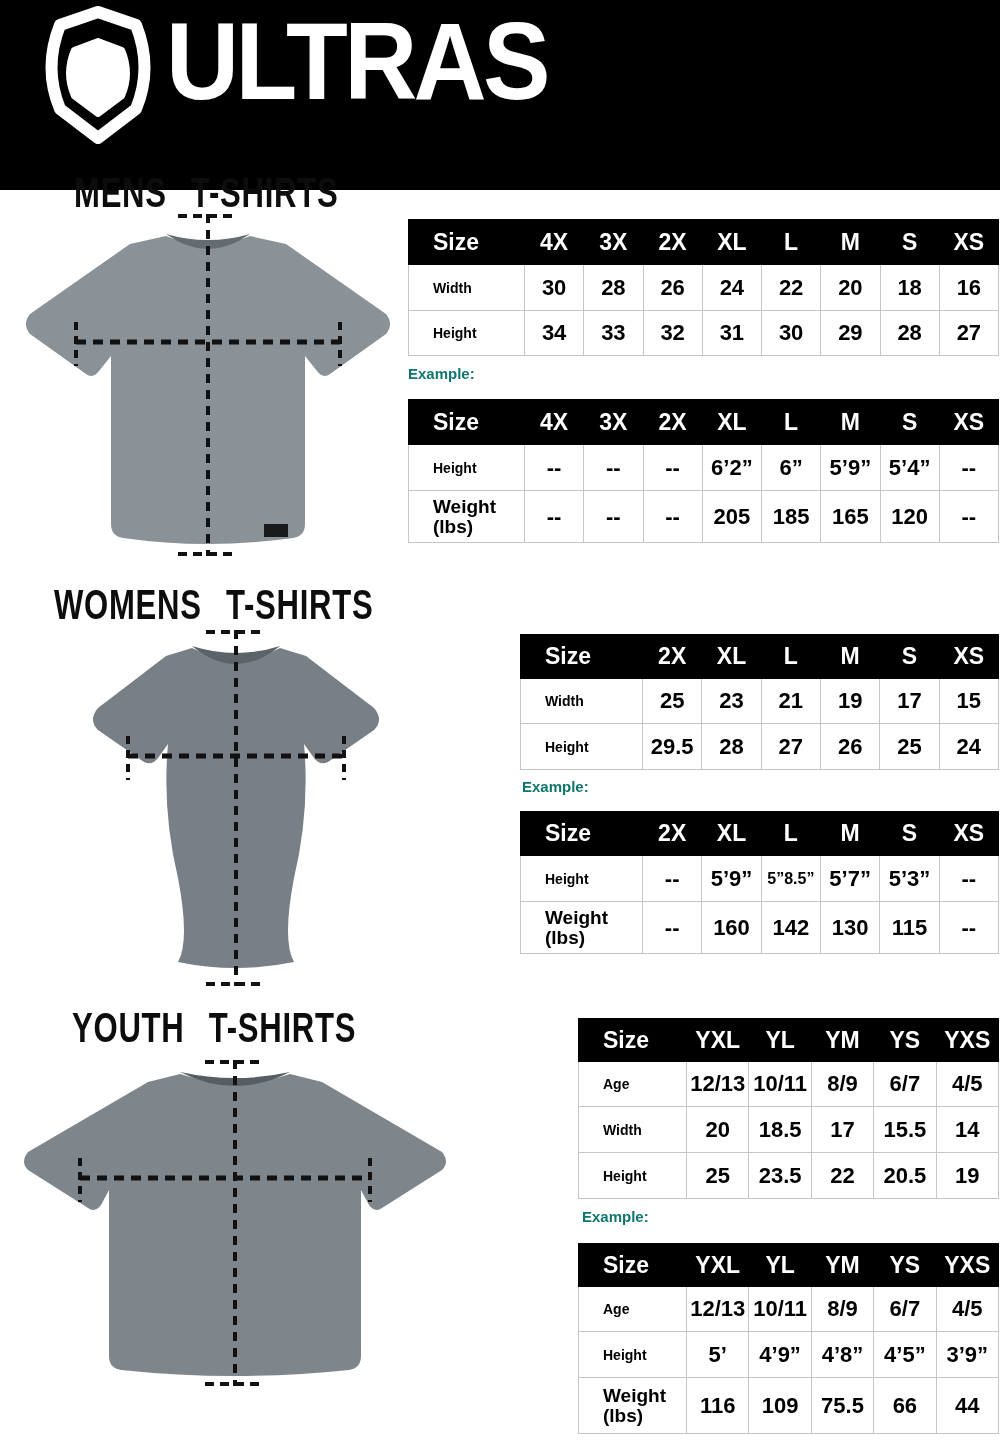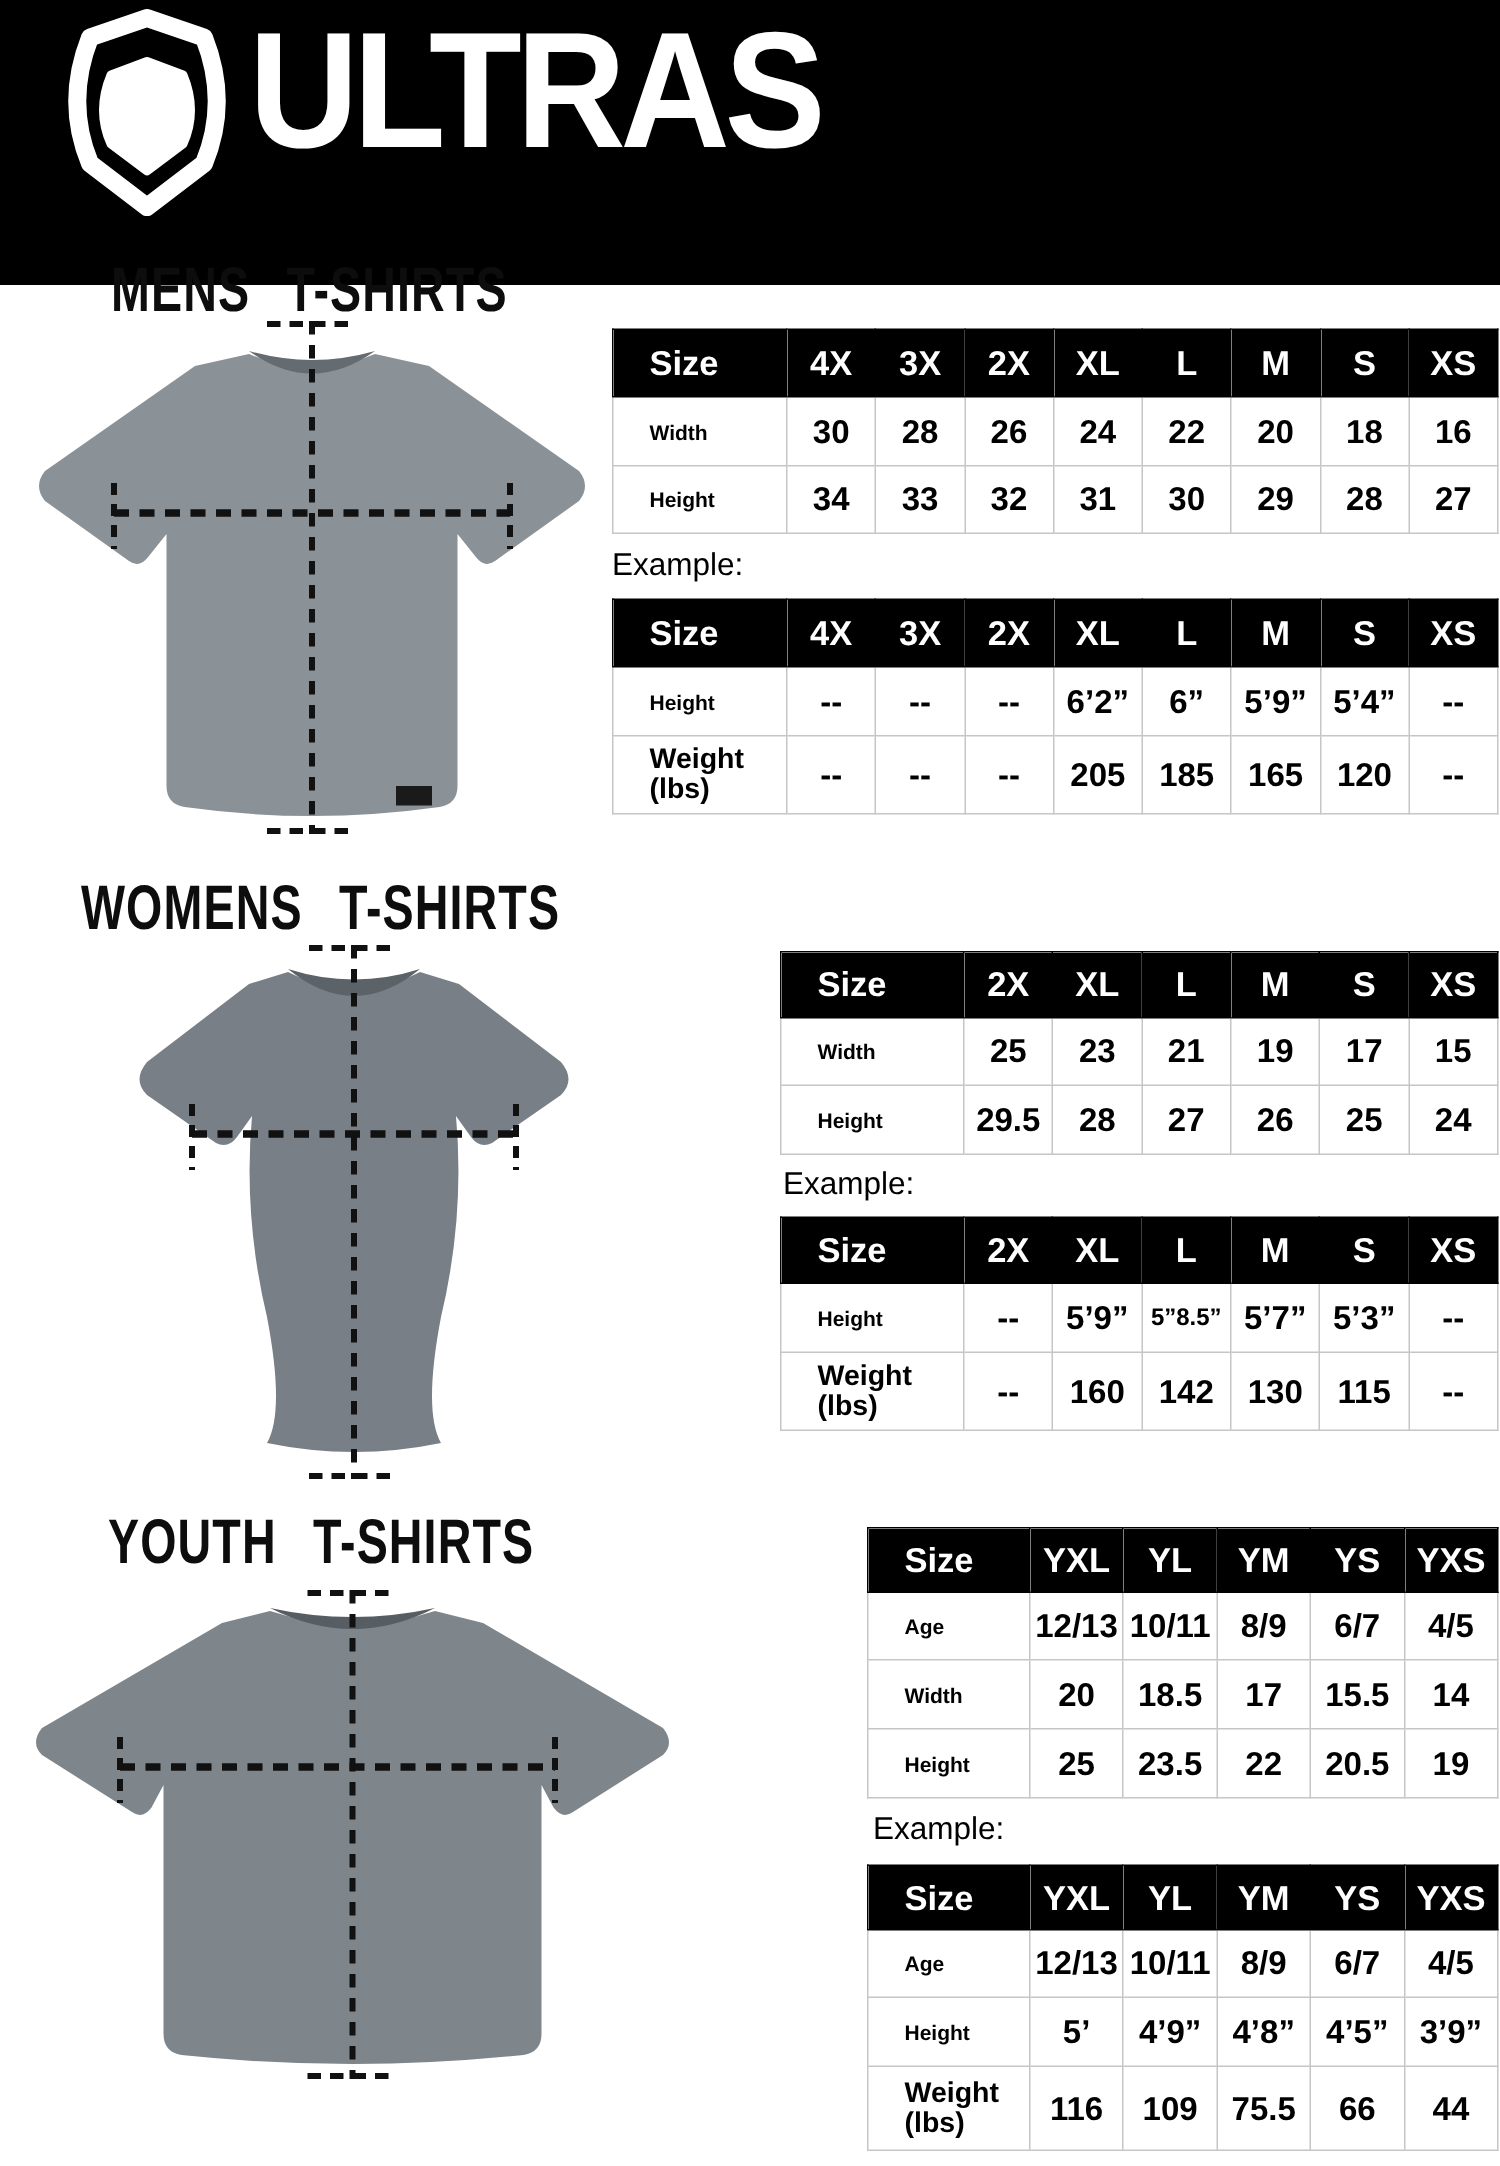--- a/index.html
+++ b/index.html
@@ -18,21 +18,21 @@
     position:absolute;left:170px;top:100px;color:#fff;font-weight:bold;font-size:36px;
     line-height:1;letter-spacing:0.5px;
   }
   .logo{position:absolute;left:36px;top:6px;}
   
   .section-title{
     position:absolute;color:#0d0d0d;font-weight:bold;font-size:42px;line-height:1;
     letter-spacing:1px;word-spacing:20px;white-space:nowrap;
     transform:scaleX(0.74);transform-origin:left top;
   }
-  .example{position:absolute;color:#000000;font-weight:normal;font-size:21px;line-height:1;}
+  .example{position:absolute;color:#0f766e;font-weight:bold;font-size:15px;line-height:1;}
   
   table{border-collapse:collapse;table-layout:fixed;position:absolute;background:#fff;}
   th,td{border:1px solid #c6c6c6;font-weight:bold;text-align:center;padding:0;overflow:hidden;}
   thead th{background:#000;color:#fff;border-color:#000;font-size:23px;}
   .lab{text-align:left;padding-left:24px;}
   td{font-size:22px;color:#000;}
   td.lab{font-size:14px;}
   td.wlab{font-size:19px;line-height:1.05;}
   td.small{font-size:16px;}
   .rh43{height:43px}.rh44{height:44px}.rh45{height:45px}

